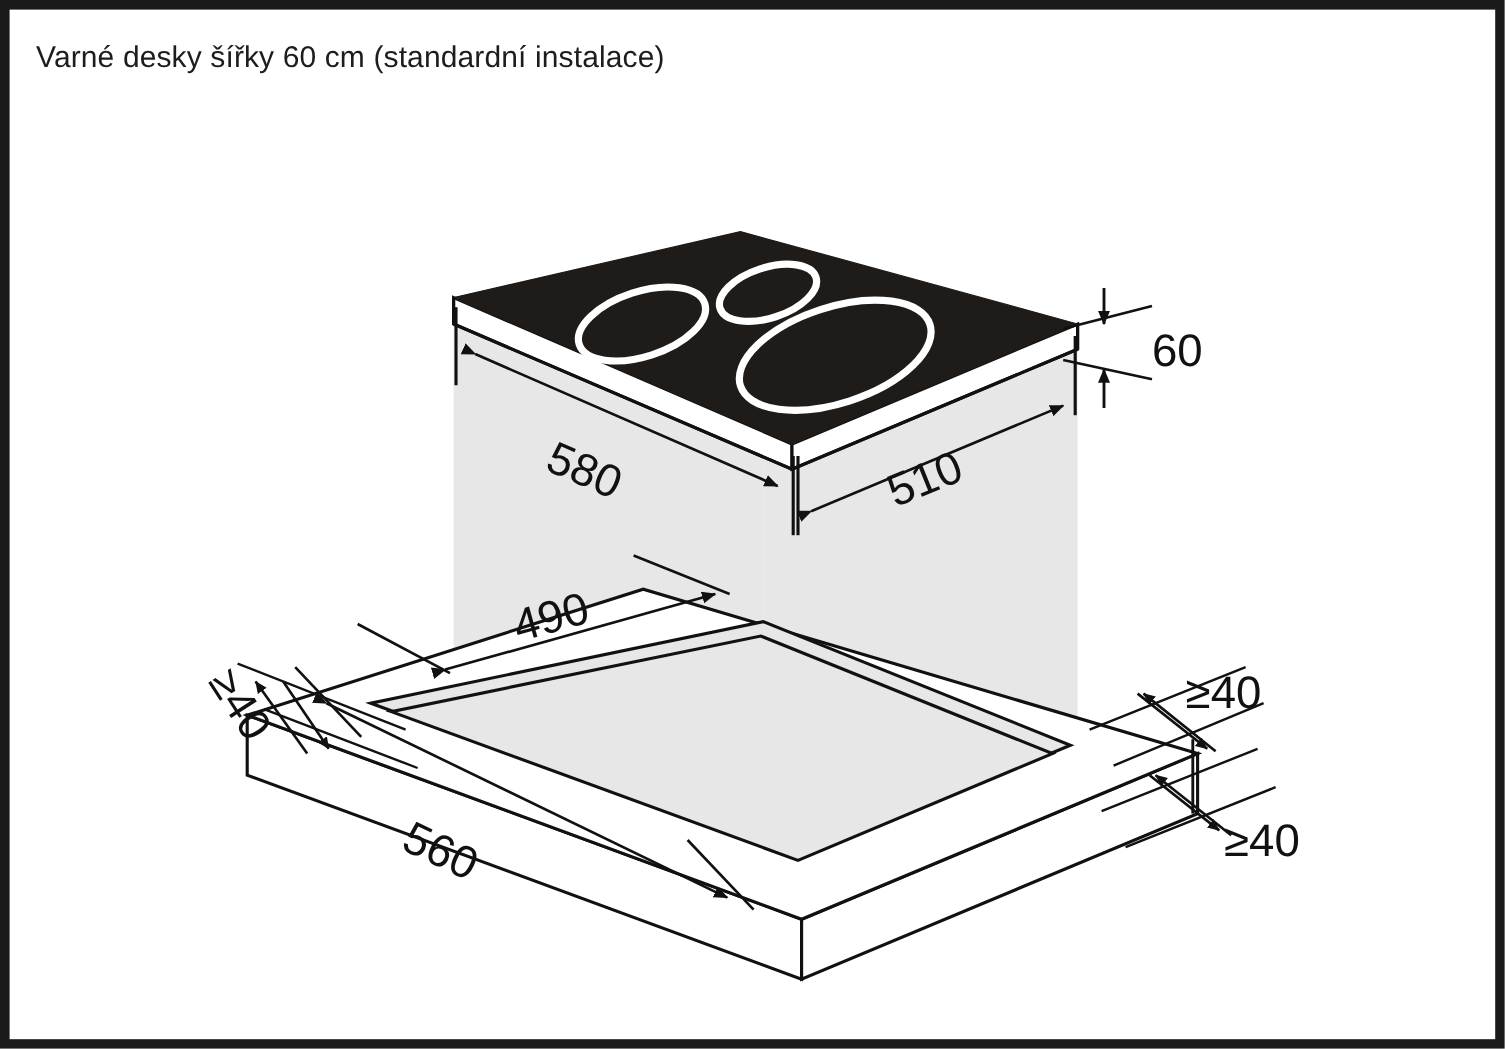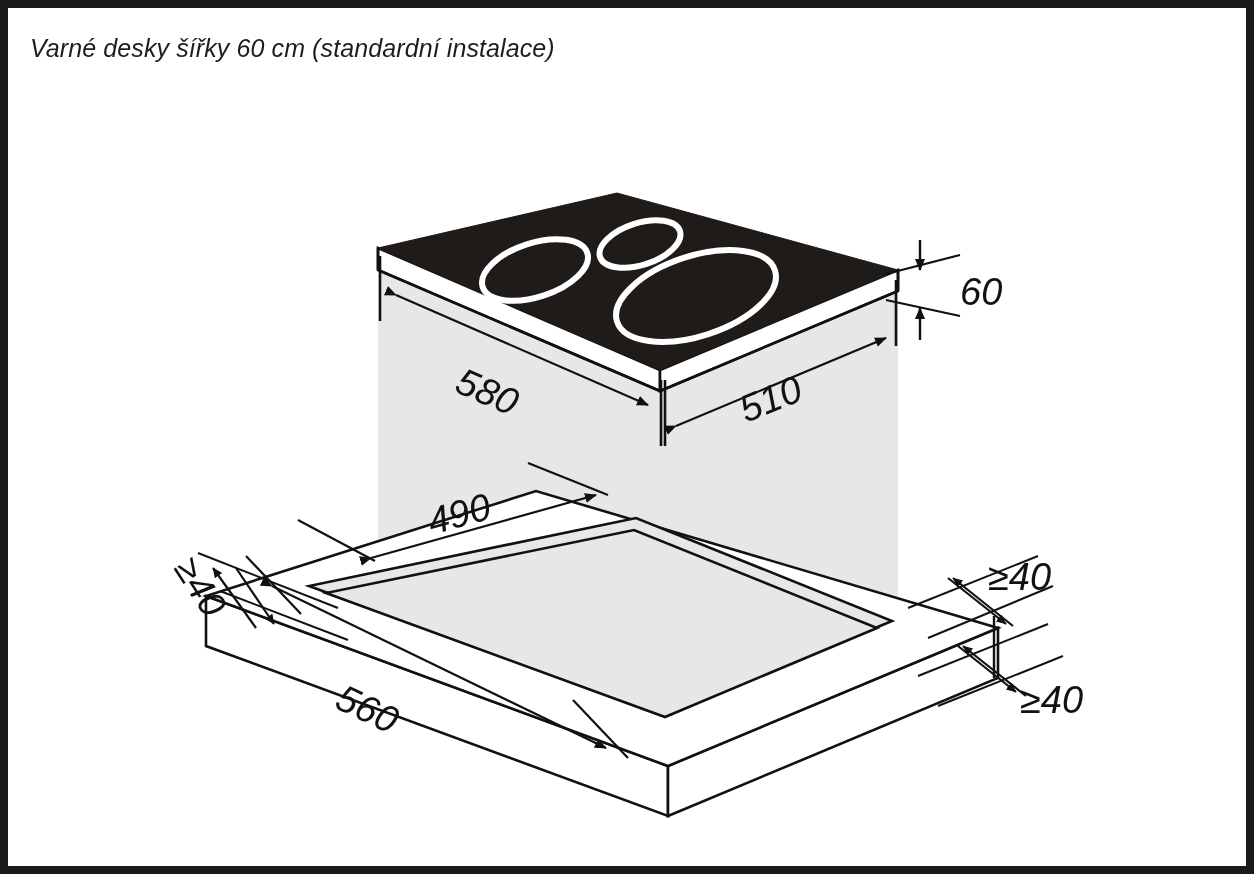--- a/index.html
+++ b/index.html
@@ -9,21 +9,20 @@
   }
   #page {
     position: relative;
     width: 1254px;
     height: 874px;
     background: #ffffff;
     box-sizing: border-box;
     border: 8px solid #1a1a1a;
     overflow: hidden;
     font-family: "Liberation Sans", sans-serif;
-    font-style: italic;
   }
   #title {
     position: absolute;
     left: 22px;
     top: 26px;
     font-family: "Liberation Sans", sans-serif;
     font-size: 25px;
     font-weight: 400;
     color: #1d1d1d;
     letter-spacing: 0.1px;

